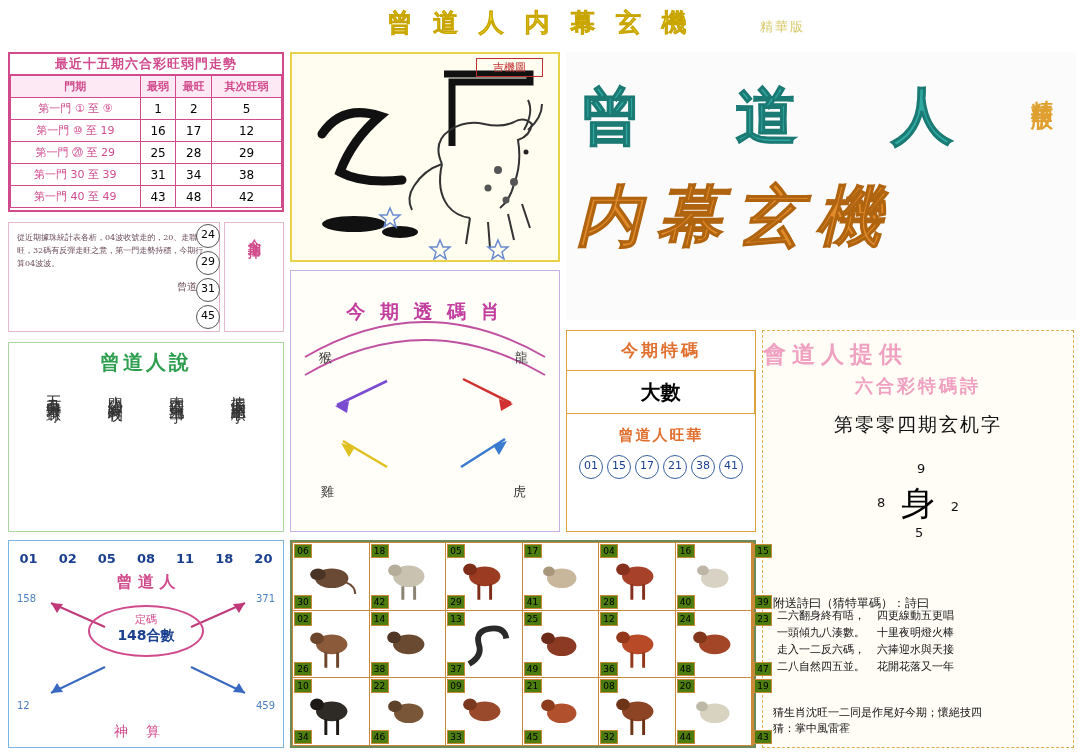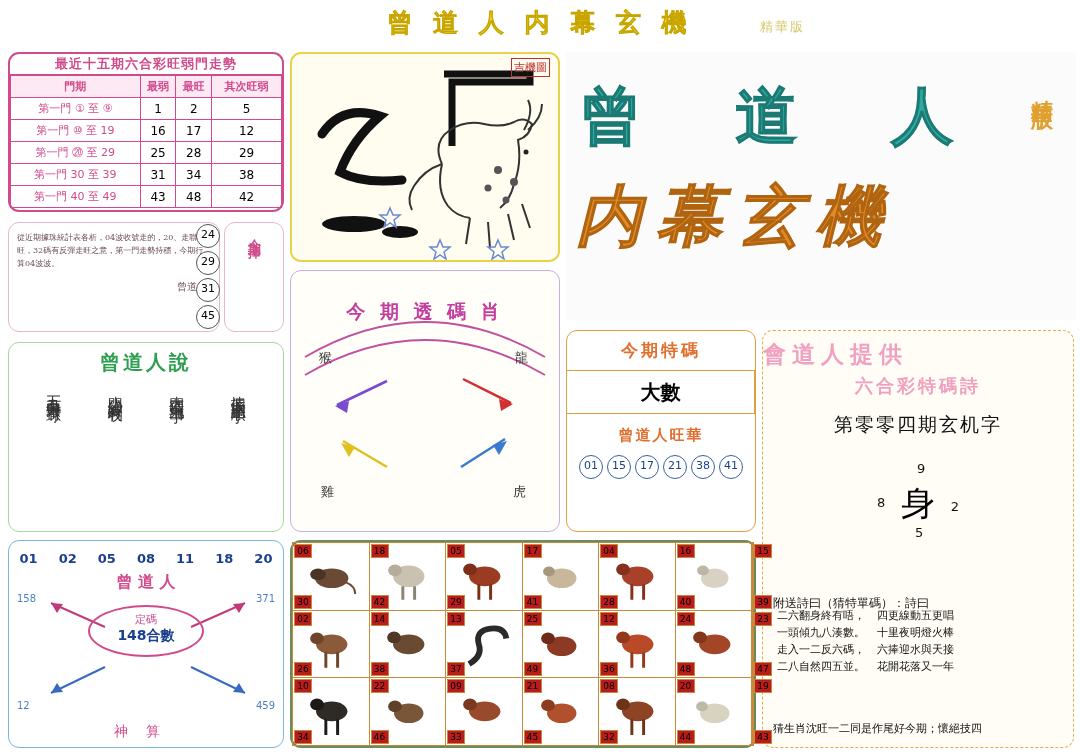--- a/index.html
+++ b/index.html
@@ -17,21 +17,21 @@
     position:absolute;left:390;top:6px;width:380px;text-align:center;
     font-family:"DejaVu Serif","Liberation Serif",serif;
     font-size:25px;font-weight:bold;letter-spacing:6px;
     color:#f2e43a;-webkit-text-stroke:0.6px #c8a400;
   }
   #banner .sub{
     position:absolute;left:760px;top:18px;font-size:13px;color:#d8c96a;letter-spacing:2px;
   }
 
   
-  .box{box-sizing:border-box;border-radius:11px;}
+  .box{box-sizing:border-box;}
 
   
   #trend{left:8px;top:52px;width:276px;height:160px;border:2px solid #d04a8c;background:#fff;}
   #trend .hd{
     height:20px;line-height:20px;text-align:center;color:#d04a8c;font-size:13px;
     font-weight:bold;letter-spacing:1px;border-bottom:1px solid #d04a8c;
     font-family:"DejaVu Serif","Liberation Serif",serif;
   }
   #trend table{border-collapse:collapse;width:100%;font-size:12px;}
   #trend td,#trend th{border:1px solid #d04a8c;text-align:center;height:21px;padding:0;}
@@ -72,22 +72,22 @@
   #ding .oval .a{font-size:11px;color:#d04a8c;margin-top:5px;}
   #ding .oval .b{font-size:14px;color:#1a3f8f;font-weight:bold;}
   #ding .corner{position:absolute;font-size:10px;color:#4a7fc1;}
   #ding .bottomword{position:absolute;left:0;width:100%;bottom:6px;text-align:center;
     font-size:14px;color:#d04a8c;letter-spacing:18px;
     font-family:"DejaVu Serif","Liberation Serif",serif;}
   #ding svg{position:absolute;left:0;top:0;}
 
   
   #horsebox{left:290px;top:52px;width:270px;height:210px;border:2px solid #e8d24a;background:#fffdf0;}
-  #horsebox .tag{position:absolute;right:8px;top:4px;font-size:11px;color:#c03030;border:1px solid #c03030;
-    padding:1px 2px;font-family:"DejaVu Serif","Liberation Serif",serif;}
+  #horsebox .tag{position:absolute;right:15px;top:4px;font-size:11px;color:#c03030;border:1px solid #c03030;
+    padding:1px 16px;font-family:"DejaVu Serif","Liberation Serif",serif;}
 
   
   #pass{left:290px;top:270px;width:270px;height:262px;border:1px solid #c8b0e0;background:#fffef8;}
   #pass .hd{text-align:center;font-size:19px;color:#c23fa0;font-weight:bold;padding-top:28px;
     letter-spacing:4px;font-family:"DejaVu Serif","Liberation Serif",serif;}
   #pass .z{position:absolute;font-size:13px;color:#333;
     font-family:"DejaVu Serif","Liberation Serif",serif;}
   #pass svg{position:absolute;left:0;top:0;}
 
   
@@ -133,21 +133,21 @@
   #right .poem{position:absolute;left:14px;top:276px;width:288px;display:flex;gap:12px;
     font-size:11px;line-height:17px;color:#111;
     font-family:"DejaVu Serif","Liberation Serif",serif;}
   #right .foot{position:absolute;left:10px;bottom:10px;font-size:11px;line-height:16px;color:#111;
     font-family:"DejaVu Serif","Liberation Serif",serif;}
 
   
   #grid{left:290px;top:540px;width:466px;height:208px;border:2px solid #6a8a5a;background:#fff;}
   #grid table{border-collapse:collapse;width:100%;height:100%;}
   #grid td.cell{border:1px solid #c88a3a;width:16.66%;position:relative;padding:0;}
-  #grid .n{position:absolute;font-size:9px;border:1px solid #c88a3a;background:#b91c1c;
+  #grid .n{position:absolute;font-size:9px;border:1px solid #c88a3a;background:#4d7c0f;
     width:16px;height:12px;line-height:12px;text-align:center;}
   #grid .n.tl{left:1px;top:1px;}
   #grid .n.bl{left:1px;bottom:1px;}
   #grid .art{position:absolute;left:0;top:0;width:100%;height:100%;}
 </style>
 </head>
 <body>
 
 <div class="abs" id="banner">
   <div class="title" style="left:350px;width:380px;">曾 道 人 内 幕 玄 機</div>
@@ -347,20 +347,21 @@
     </div>
     <div>
       <div>四更線動五更唱</div>
       <div>十里夜明燈火棒</div>
       <div>六捧迎水與天接</div>
       <div>花開花落又一年</div>
     </div>
   </div>
   <div class="foot">
     <div>猜生肖沈旺一二同是作尾好今期；懷絕技四</div>
+    <div>猜：掌中風雷霍</div>
   </div>
 </div>
 
 <div class="abs box" id="grid">
   <table>
     <tbody>
         <tr>
       <td class="cell">
         <svg class="art" viewBox="0 0 58 68">
               <ellipse cx="30" cy="36" rx="17" ry="10" fill="#6b4a35"></ellipse>

